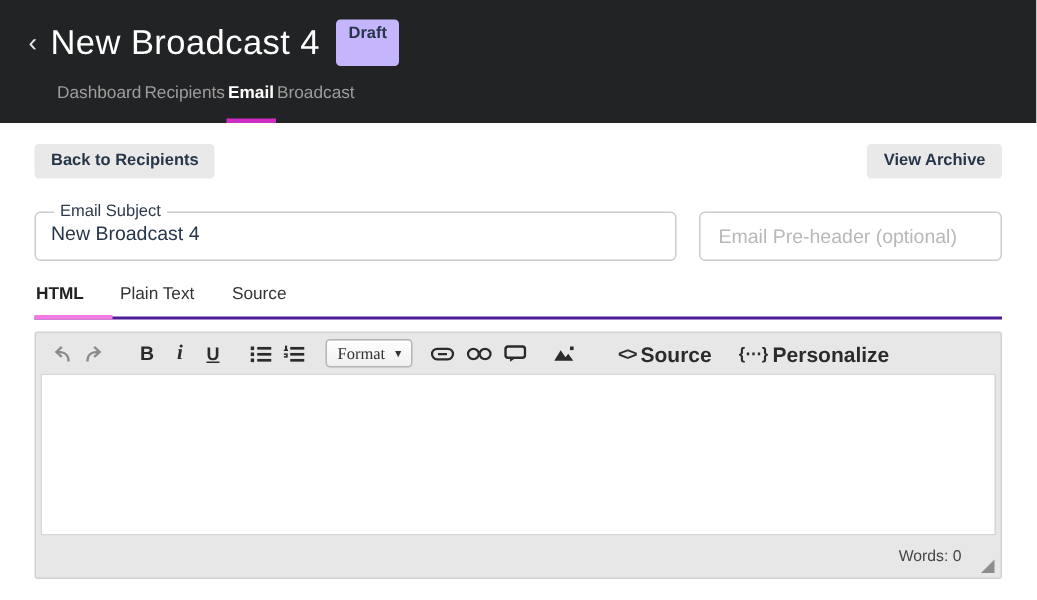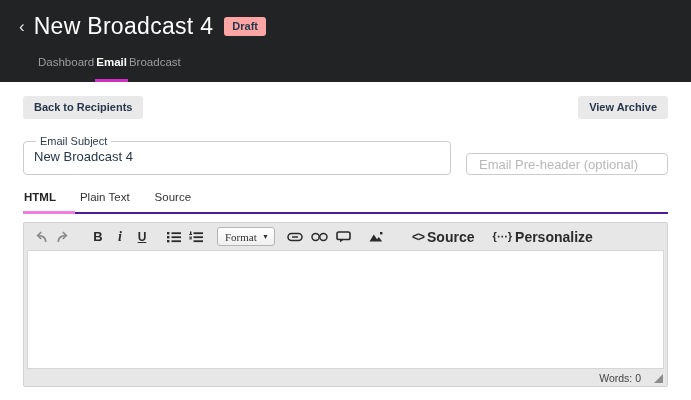--- a/index.html
+++ b/index.html
@@ -30,26 +30,26 @@
     cursor: pointer;
     font-weight: 400;
   }
   .page-title {
     color: #ffffff;
     font-size: 23px;
     font-weight: 500;
     letter-spacing: 0.3px;
   }
   .status-badge {
-    background: #fca5a5;
+    background: #c4b5fd;
     color: #27364a;
     font-size: 11px;
     font-weight: 700;
     border-radius: 3px;
-    padding: 3px 8px 4px;
+    padding: 3px 8px 16px;
     margin-left: 11px;
   }
   .header-tabs {
     position: absolute;
     bottom: 0;
     left: 37px;
     display: flex;
   }
   .header-tab {
     color: #9d9d9d;
@@ -111,21 +111,21 @@
     width: 100%;
     font-family: "Liberation Sans", sans-serif;
     font-size: 13px;
     color: #27364a;
     padding: 1px 0 2px;
     background: transparent;
   }
   .preheader-input {
     flex: 1;
     margin-top: 6px;
-    height: 22px;
+    height: 33px;
     border: 1px solid #cccccc;
     border-radius: 4px;
     font-family: "Liberation Sans", sans-serif;
     font-size: 13px;
     color: #27364a;
     padding: 0 12px;
     outline: none;
   }
   .preheader-input::placeholder { color: #b8b8b8; }
 
@@ -219,21 +219,21 @@
     background: #ffffff;
     border: 1px solid #d6d6d6;
     margin: 0 3px;
     flex: 1;
     outline: none;
     font-size: 13px;
     color: #333;
     padding: 6px 8px;
   }
   .editor-status {
-    height: 17px;
+    height: 28px;
     display: flex;
     align-items: center;
     justify-content: flex-end;
     padding-right: 26px;
     position: relative;
     flex-shrink: 0;
   }
   .word-count { font-size: 10.5px; color: #444444; }
   .resize-handle {
     position: absolute;
@@ -251,20 +251,21 @@
 <body>
 
 <div class="header">
   <div class="title-row">
     <span class="back-chevron">‹</span>
     <span class="page-title">New Broadcast 4</span>
     <span class="status-badge">Draft</span>
   </div>
   <div class="header-tabs">
     <div class="header-tab">Dashboard</div>
+    <div class="header-tab">Recipients</div>
     <div class="header-tab active">Email</div>
     <div class="header-tab">Broadcast</div>
   </div>
 </div>
 
 <div class="main">
 
   <div class="actions-row">
     <button class="gray-btn">Back to Recipients</button>
     <button class="gray-btn">View Archive</button>

